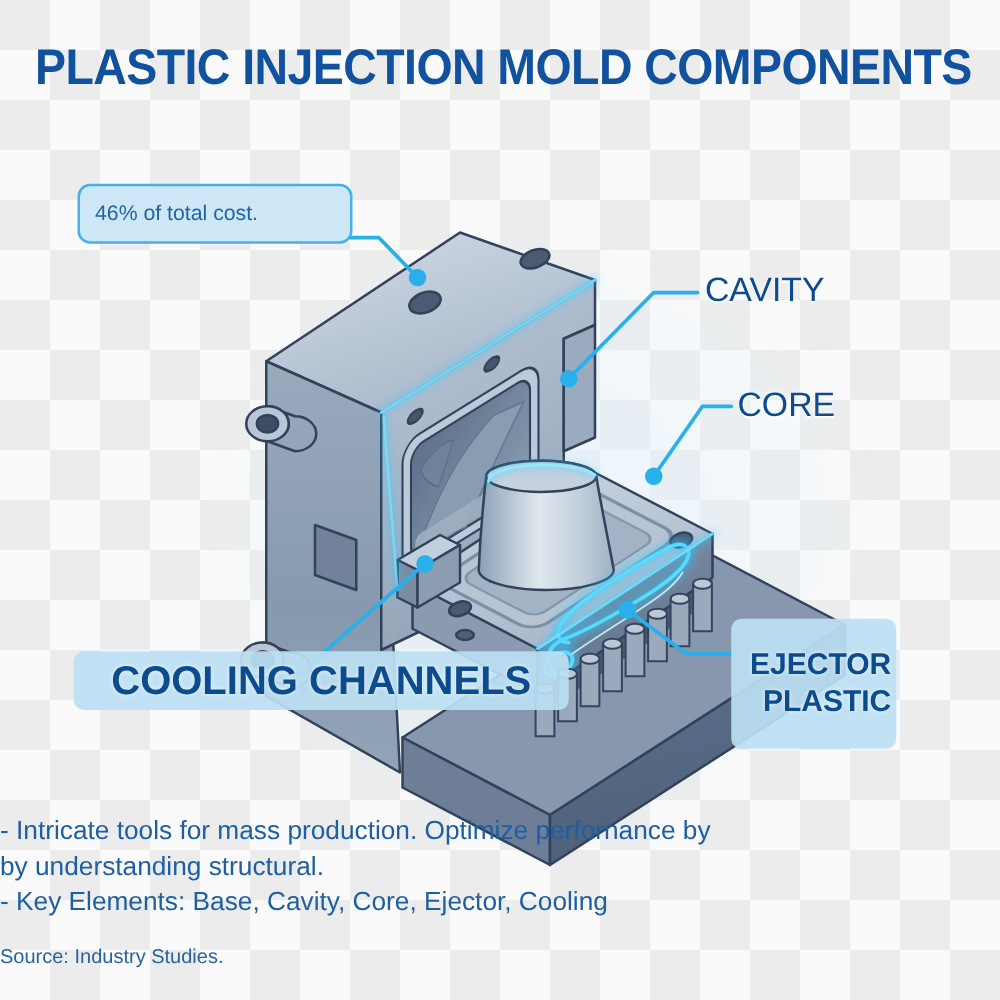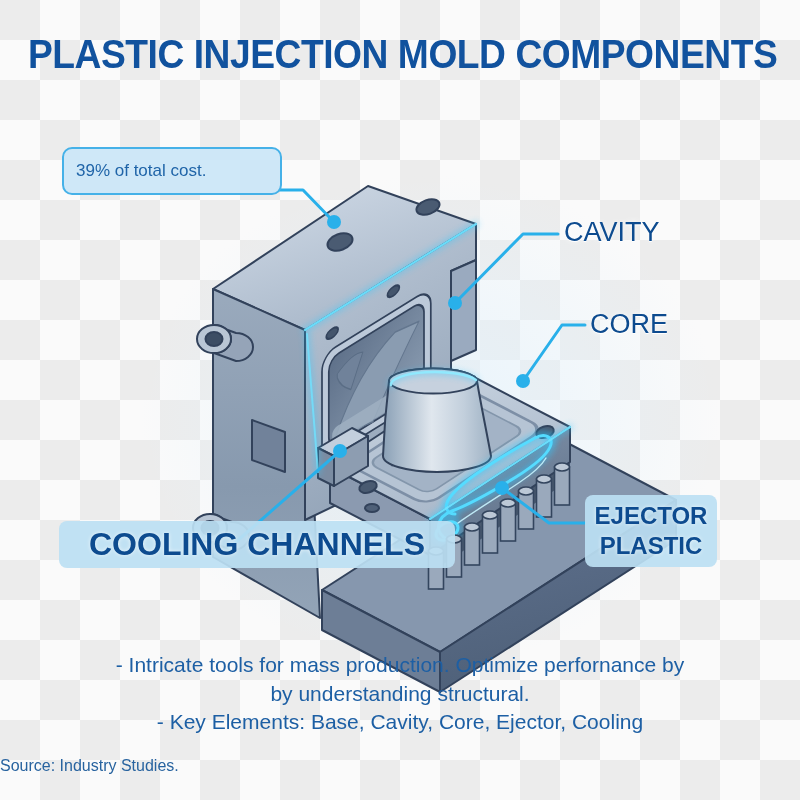--- a/index.html
+++ b/index.html
@@ -17,24 +17,24 @@
     padding:8px 12px 10px 12px;}
   .callout .c-title{font-size:28px;font-weight:bold;color:#0d4b8f;line-height:1.12;
     text-shadow:0 0 4px rgba(255,255,255,0.8);}
   .callout .c-line{font-size:17px;color:#1f64a8;line-height:1.42;margin-top:2px;}
   .plain-label{position:absolute;font-size:27px;font-weight:normal;color:#0d4b8f;
     text-shadow:0 1px 0 #fff,0 0 6px rgba(255,255,255,0.9);white-space:nowrap;}
   .lbl-cavity{left:564px;top:217px;}
   .lbl-core{left:590px;top:309px;}
   .chip{position:absolute;background:rgba(188,223,243,0.92);border-radius:8px;
     font-weight:bold;color:#0d4b8f;text-shadow:0 0 4px rgba(255,255,255,0.7);}
-  .chip-ejector{left:585px;top:495px;width:124px;padding:6px 4px;text-align:center;
+  .chip-ejector{left:585px;top:495px;width:124px;padding:22px 4px;text-align:right;
     font-size:24px;line-height:1.25;}
   .chip-cooling{left:59px;top:521px;padding:5px 30px;font-size:32px;white-space:nowrap;}
-  .footer{position:absolute;left:0;right:0;top:651px;text-align:center;
+  .footer{position:absolute;left:0;right:0;top:651px;text-align:left;
     font-size:21px;color:#1d5fa4;line-height:28.5px;}
   .source{position:absolute;left:0;right:0;top:757px;text-align:left;
     font-size:16px;color:#28639f;}
 </style>
 </head>
 <body>
 
 <div class="stage">
 
   <div class="title">PLASTIC INJECTION MOLD COMPONENTS</div>
@@ -204,21 +204,21 @@
     <g fill="#29b0ea">
       <circle cx="334" cy="222" r="7"></circle>
       <circle cx="455" cy="303" r="7"></circle>
       <circle cx="523" cy="381" r="7"></circle>
       <circle cx="502" cy="488" r="7"></circle>
       <circle cx="340" cy="451" r="7"></circle>
     </g>
   </svg>
 
   <div class="callout">
-    <div class="c-line">39% of total cost.</div>
+    <div class="c-line">46% of total cost.</div>
   </div>
 
   <div class="plain-label lbl-cavity">CAVITY</div>
   <div class="plain-label lbl-core">CORE</div>
 
   <div class="chip chip-ejector">
     <div>EJECTOR</div>
     <div>PLASTIC</div>
   </div>
 

